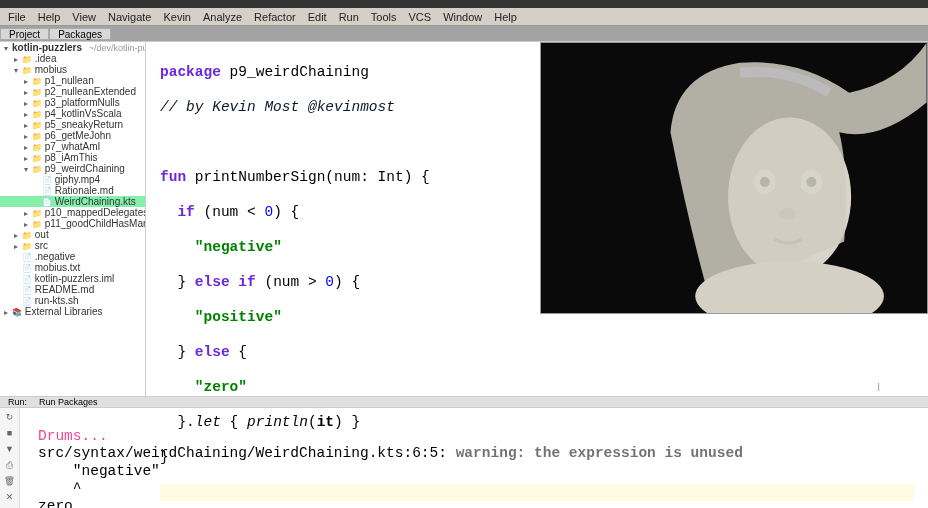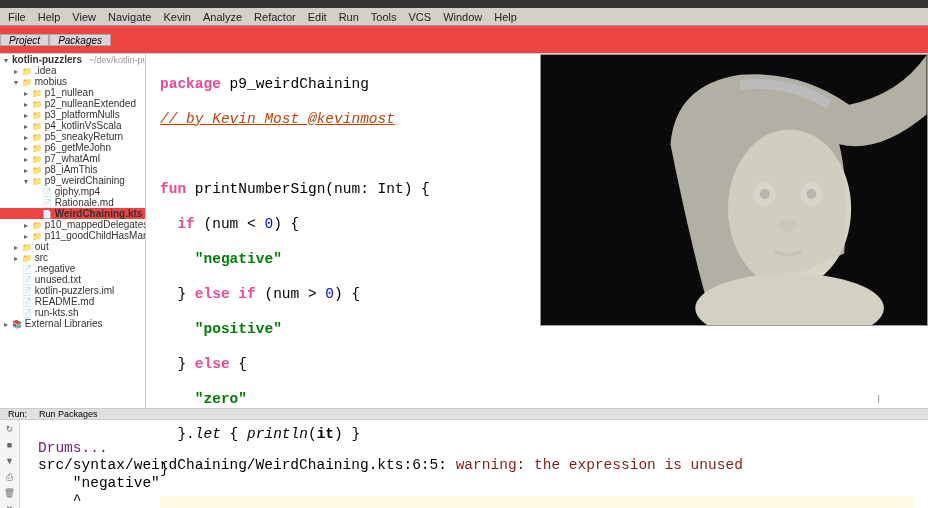--- a/index.html
+++ b/index.html
@@ -3,60 +3,60 @@
 <meta charset="utf-8">
 <style>
   * { margin: 0; padding: 0; box-sizing: border-box; }
   body { font-family: Arial, sans-serif; font-size: 11px; width: 928px; height: 508px; background: #f0f0f0; overflow: hidden; position: relative; }
   
   .titlebar { height: 8px; background: #333; }
   
   .menubar { height: 18px; background: #d4d0c8; display: flex; align-items: center; padding: 0 2px; border-bottom: 1px solid #999; }
   .menubar span { padding: 1px 6px; font-size: 11px; color: #222; cursor: pointer; }
   
-  .toolbar-row { height: 28px; background: #ef4444; border-bottom: 1px solid #ccc; display: flex; align-items: center; font-size: 10px; font-style: italic; }
+  .toolbar-row { height: 16px; background: #a3a3a3; border-bottom: 1px solid #ccc; display: flex; align-items: center; font-size: 10px; }
   .tab-btn { padding: 0 8px; background: #d8d8d8; border: 1px solid #aaa; font-size: 10px; height: 12px; line-height: 12px; }
   
   .main-area { display: flex; height: 354px; }
   
   .project-pane { width: 146px; background: #fff; border-right: 1px solid #ccc; overflow: hidden; font-size: 10px; }
   .tree-item { padding: 0 2px 0 4px; height: 11px; line-height: 11px; white-space: nowrap; color: #333; }
-  .tree-item.sel { background: #ef4444; font-weight: bold; }
+  .tree-item.sel { background: #86efac; }
   .tree-item .ind { display: inline-block; }
   .tree-item .arrow { display: inline-block; width: 8px; font-size: 8px; color: #666; }
   .tree-item .ico { display: inline-block; width: 10px; font-size: 8px; }
   .breadcrumb { font-size: 9px; color: #999; padding-left: 4px; }
   
   .editor-wrap { flex: 1; position: relative; background: #fff; }
   .editor { padding: 4px 14px; font-family: 'Courier New', monospace; font-size: 14.5px; line-height: 17.5px; white-space: pre; position: relative; }
   .editor .line { display: block; }
   .caret-line { background: #fffae3; display: block; }
-  .kw { color: #ec4899; font-weight: bold; }
+  .kw { color: #6d28d9; font-weight: bold; }
   .pkg { color: #000; }
-  .cmt { color: #c2410c; font-style: italic; text-decoration: underline; }
+  .cmt { color: #0f172a; font-style: italic; }
   .str { color: #008000; font-weight: bold; }
   .num { color: #0000ff; }
   .fn { font-style: italic; }
   .it { font-weight: bold; }
   
   .overlay-img { position: absolute; top: 0; right: 0; width: 388px; height: 272px; background: #000; border: 1px solid #999; overflow: hidden; }
   .overlay-img svg { width: 100%; height: 100%; }
   
   .caret-mark { position: absolute; right: 48px; top: 340px; color: #999; font-size: 10px; }
   
   .run-tabs { height: 12px; background: #e0e0e0; border-top: 1px solid #ccc; border-bottom: 1px solid #ccc; display: flex; align-items: center; font-size: 9px; padding-left: 2px; }
   .run-tabs span { padding: 12px 6px; }
   
   .console-wrap { display: flex; height: 102px; background: #fff; }
   .console-gutter { width: 20px; background: #f5f5f5; border-right: 1px solid #ddd; display: flex; flex-direction: column; align-items: center; padding-top: 2px; gap: 2px; }
   .console-gutter .gico { width: 14px; height: 14px; font-size: 9px; text-align: center; line-height: 14px; color: #666; }
   .console { flex: 1; padding: 2px 18px; font-family: 'Courier New', monospace; font-size: 14.5px; line-height: 17.5px; white-space: pre; overflow: hidden; }
   .console .warn-path { color: #000; }
-  .console .warn-kw { color: #7f1d1d; }
-  .console .drums { color: #701a75; }
+  .console .warn-kw { color: #737373; font-weight: bold; }
+  .console .drums { color: #ec4899; }
 </style>
 </head>
 <body>
 
 <div class="titlebar"></div>
 
 <div class="menubar">
   <span>File</span>
   <span>Help</span>
   <span>View</span>
@@ -93,21 +93,21 @@
         <div class="tree-item"><span class="ind" style="width:20px"></span><span class="arrow">▸</span><span class="ico">📁</span> <span>p8_iAmThis</span></div>
         <div class="tree-item"><span class="ind" style="width:20px"></span><span class="arrow">▾</span><span class="ico">📁</span> <span>p9_weirdChaining</span></div>
         <div class="tree-item"><span class="ind" style="width:30px"></span><span class="arrow"></span><span class="ico">📄</span> <span>giphy.mp4</span></div>
         <div class="tree-item"><span class="ind" style="width:30px"></span><span class="arrow"></span><span class="ico">📄</span> <span>Rationale.md</span></div>
         <div class="tree-item sel"><span class="ind" style="width:30px"></span><span class="arrow"></span><span class="ico">📄</span> <span>WeirdChaining.kts</span></div>
         <div class="tree-item"><span class="ind" style="width:20px"></span><span class="arrow">▸</span><span class="ico">📁</span> <span>p10_mappedDelegates</span></div>
         <div class="tree-item"><span class="ind" style="width:20px"></span><span class="arrow">▸</span><span class="ico">📁</span> <span>p11_goodChildHasManyNames</span></div>
         <div class="tree-item"><span class="ind" style="width:10px"></span><span class="arrow">▸</span><span class="ico">📁</span> <span>out</span></div>
         <div class="tree-item"><span class="ind" style="width:10px"></span><span class="arrow">▸</span><span class="ico">📁</span> <span>src</span></div>
         <div class="tree-item"><span class="ind" style="width:10px"></span><span class="arrow"></span><span class="ico">📄</span> <span>.negative</span></div>
-        <div class="tree-item"><span class="ind" style="width:10px"></span><span class="arrow"></span><span class="ico">📄</span> <span>unused.txt</span></div>
+        <div class="tree-item"><span class="ind" style="width:10px"></span><span class="arrow"></span><span class="ico">📄</span> <span>mobius.txt</span></div>
         <div class="tree-item"><span class="ind" style="width:10px"></span><span class="arrow"></span><span class="ico">📄</span> <span>kotlin-puzzlers.iml</span></div>
         <div class="tree-item"><span class="ind" style="width:10px"></span><span class="arrow"></span><span class="ico">📄</span> <span>README.md</span></div>
         <div class="tree-item"><span class="ind" style="width:10px"></span><span class="arrow"></span><span class="ico">📄</span> <span>run-kts.sh</span></div>
         <div class="tree-item"><span class="ind" style="width:0px"></span><span class="arrow">▸</span><span class="ico">📚</span> <span>External Libraries</span></div>
       </div>
   </div>
 
   <div class="editor-wrap">
     <div class="editor">
 <span class="line"><span class="kw">package</span><span class="pkg"> p9_weirdChaining</span></span>

